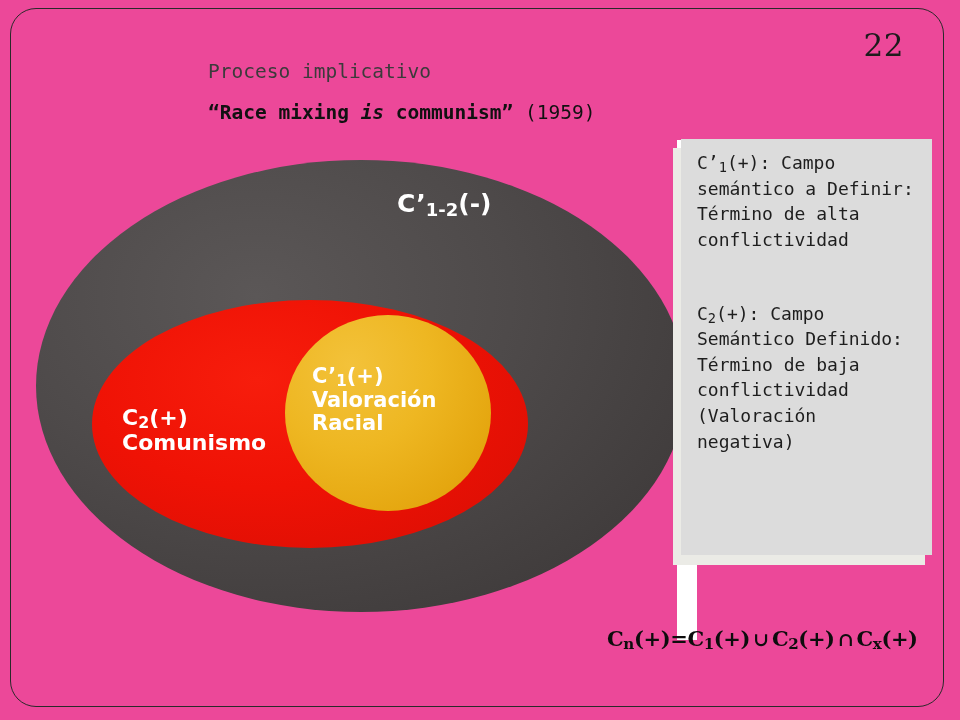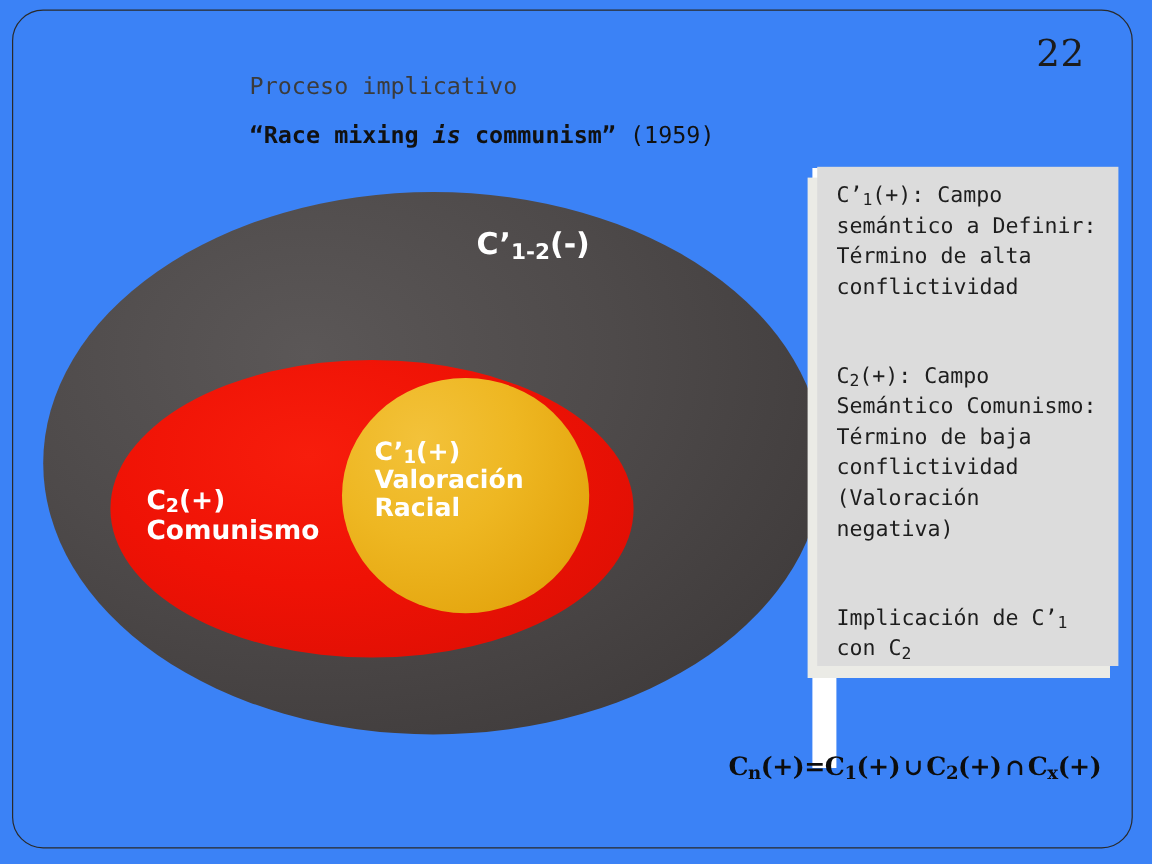--- a/index.html
+++ b/index.html
@@ -11,21 +11,21 @@
     width: 960px;
     height: 720px;
     overflow: hidden;
     font-family: "DejaVu Sans Mono", monospace;
   }
 
   #slide {
     position: relative;
     width: 960px;
     height: 720px;
-    background: #3b82f6;
+    background: #ec4899;
   }
 
   
   #frame {
     position: absolute;
     left: 10px;
     top: 8px;
     width: 934px;
     height: 699px;
     border: 1.4px solid #2a2a2a;
@@ -245,19 +245,18 @@
       <div><span>C’</span><sub>1</sub><span>(+)</span></div>
       <div>Valoración</div>
       <div>Racial</div>
     </div>
 
   </div>
 
   <div id="sidebox-shadow"></div>
   <div id="sidebox">
     <p><span>C’</span><sub>1</sub><span>(+): Campo semántico a Definir: Término de alta conflictividad</span></p>
-    <p class="gap"><span>C</span><sub>2</sub><span>(+): Campo Semántico Comunismo: Término de baja conflictividad (Valoración negativa)</span></p>
-    <p class="gap"><span>Implicación de C’</span><sub>1</sub><span> con C</span><sub>2</sub></p>
+    <p class="gap"><span>C</span><sub>2</sub><span>(+): Campo Semántico Definido: Término de baja conflictividad (Valoración negativa)</span></p>
   </div>
 
   <div id="formula"><span>C</span><sub>n</sub><span>(+)=C</span><sub>1</sub><span>(+)</span><span class="op">∪</span><span>C</span><sub>2</sub><span>(+)</span><span class="op">∩</span><span>C</span><sub>x</sub><span>(+)</span></div>
 
 </div>
 
 </body></html>

